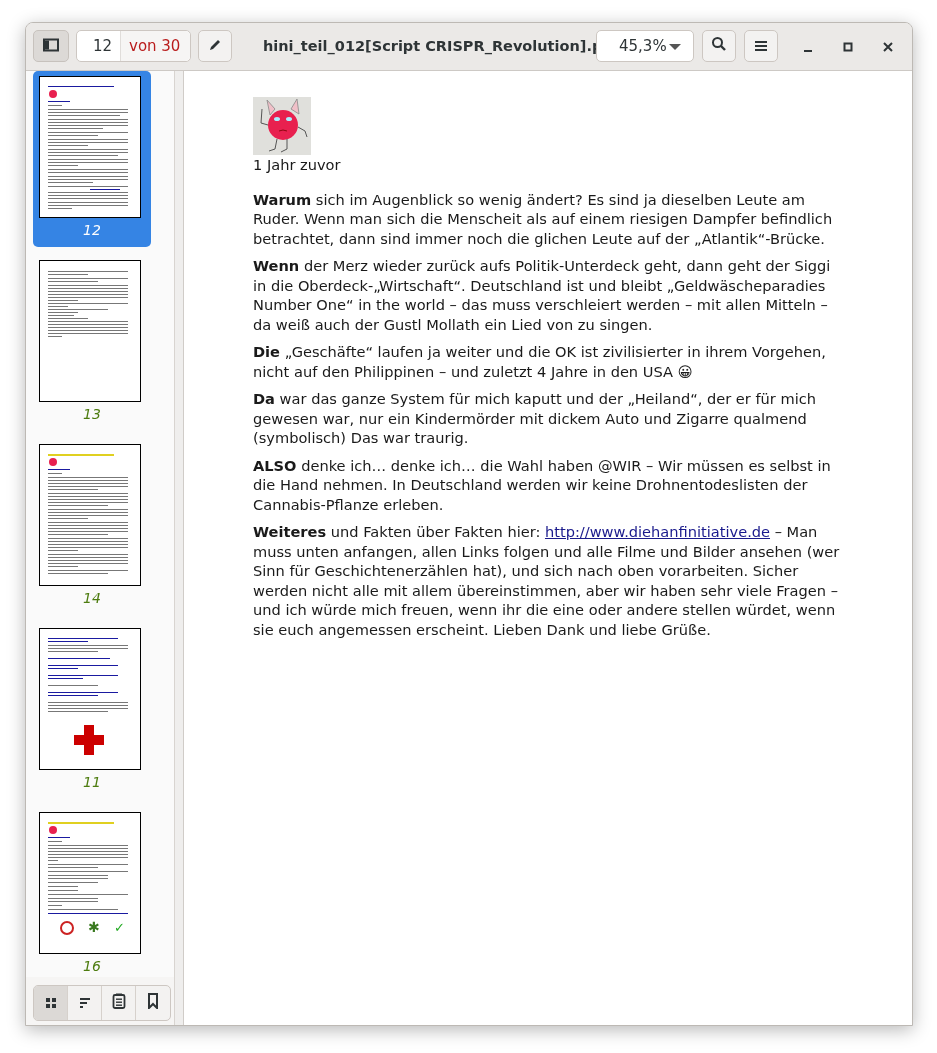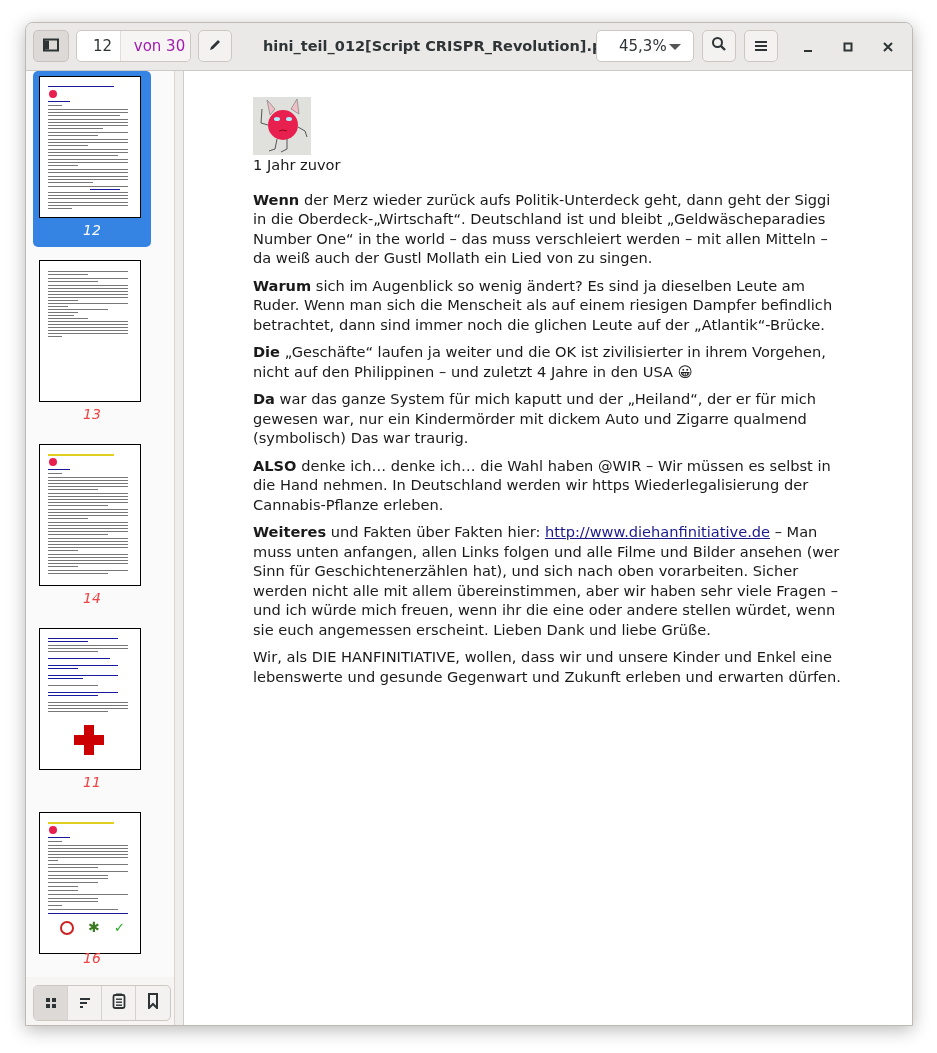--- a/index.html
+++ b/index.html
@@ -3,31 +3,31 @@
 <meta charset="utf-8">
 <style>
   html,body{margin:0;padding:0;}
   body{width:937px;height:1053px;background:#ffffff;position:relative;overflow:hidden;font-family:"DejaVu Sans",sans-serif;}
   .window{position:absolute;left:25px;top:22px;width:886px;height:1002px;background:#f6f5f4;border:1px solid #bdb9b4;border-radius:8px 8px 0 0;box-shadow:0 4px 18px rgba(0,0,0,0.28);overflow:hidden;}
   .headerbar{position:absolute;left:0;top:0;width:886px;height:47px;background:#ebe9e7;border-bottom:1px solid #cdc9c5;}
   .hb-btn{position:absolute;top:7px;height:32px;border:1px solid #cdc7c2;border-radius:5px;background:#f3f2f1;box-sizing:border-box;display:flex;align-items:center;justify-content:center;color:#2e3436;}
   .hb-btn.active{background:#dcd9d6;border-color:#c7c2bd;}
   .page-entry{position:absolute;left:50px;top:7px;width:115px;height:32px;border:1px solid #cdc7c2;border-radius:5px;background:#fff;box-sizing:border-box;display:flex;font-size:15px;}
   .page-entry .cur{width:44px;text-align:right;padding-right:8px;line-height:30px;color:#2e3436;border-right:1px solid #e0ddda;box-sizing:border-box;}
-  .page-entry .tot{flex:1;line-height:30px;color:#a21caf;padding-left:8px;background:#f6f5f4;border-radius:0 5px 5px 0;text-align:center;}
+  .page-entry .tot{flex:1;line-height:30px;color:#b91c1c;padding-left:8px;background:#f6f5f4;border-radius:0 5px 5px 0;}
   .title{position:absolute;left:215px;width:400px;top:0;height:47px;line-height:47px;text-align:center;font-weight:bold;font-size:14.5px;color:#2e3436;}
   .zoom-combo{position:absolute;left:570px;top:7px;width:98px;height:32px;border:1px solid #cdc7c2;border-radius:5px;background:#fff;box-sizing:border-box;font-size:15px;color:#2e3436;}
   .zoom-combo .val{position:absolute;left:22px;top:0;line-height:30px;}
   .zoom-combo .arr{position:absolute;right:12px;top:13px;width:0;height:0;border-left:6px solid transparent;border-right:6px solid transparent;border-top:6px solid #555;}
   .winctl{position:absolute;top:12px;width:24px;height:24px;display:flex;align-items:center;justify-content:center;color:#2e3436;font-size:14px;}
   .sidebar{position:absolute;left:0;top:48px;width:148px;height:954px;background:#fafafa;border-right:1px solid #d8d4d0;}
   .thumb{position:absolute;left:7px;width:118px;border-radius:5px;}
   .thumb.sel{background:#3584e4;}
   .thumb .pg{position:absolute;left:6px;width:102px;height:142px;background:#fff;border:1px solid #000;box-sizing:border-box;overflow:hidden;}
-  .thumb .num{position:absolute;left:0;width:118px;text-align:center;font-style:italic;font-size:14px;color:#ef4444;}
+  .thumb .num{position:absolute;left:0;width:118px;text-align:center;font-style:italic;font-size:14px;color:#4d7c0f;}
   .thumb.sel .num{color:#fff;}
   .tl{position:absolute;height:1px;background:#777;left:8px;}
   .tlink{background:#1a1aa0;}
   .scroll-gutter{position:absolute;left:149px;top:48px;width:8px;height:954px;background:#efeeed;border-right:1px solid #d0ccc8;}
   .bottom-bar{position:absolute;left:0;top:954px;width:148px;height:48px;background:#f6f5f4;}
   .seg{position:absolute;left:7px;top:8px;height:34px;border:1px solid #cdc7c2;border-radius:5px;display:flex;overflow:hidden;background:#f3f2f1;}
   .seg div{width:34px;height:34px;display:flex;align-items:center;justify-content:center;border-right:1px solid #d6d1cc;box-sizing:border-box;}
   .seg div:last-child{border-right:none;}
   .seg div.active{background:#dcd9d6;}
   .doc-area{position:absolute;left:158px;top:48px;width:728px;height:954px;background:#ffffff;overflow:hidden;}
@@ -261,21 +261,21 @@
         <div class="tl" style="top:81px;width:80px;"></div>
         <div class="tl" style="top:85px;width:50px;"></div>
           <div class="tl" style="top:88px;width:50px;"></div>
         <div class="tl" style="top:92px;width:14px;"></div>
         <div class="tl" style="top:96px;width:70px;"></div>
         <div class="tl tlink" style="top:100px;width:80px;"></div>
         <div style="position:absolute;left:20px;top:108px;width:14px;height:14px;border:2px solid #cc2222;border-radius:50%;box-sizing:border-box;"></div>
         <div style="position:absolute;left:48px;top:106px;font-size:14px;color:#3a7a20;line-height:16px;">✱</div>
         <div style="position:absolute;left:74px;top:107px;font-size:13px;color:#22aa22;line-height:16px;">✓</div>
       </div>
-      <div class="num" style="top:143px;">16</div>
+      <div class="num" style="top:151px;">16</div>
     </div>
 
     <div class="bottom-bar" style="top:906px;">
       <div class="seg">
         <div class="active">
           <span><svg width="12" height="12" viewBox="0 0 12 12">
                 <rect x="1" y="1" width="4" height="4" fill="#2e3436"></rect>
                 <rect x="7" y="1" width="4" height="4" fill="#2e3436"></rect>
                 <rect x="1" y="7" width="4" height="4" fill="#2e3436"></rect>
                 <rect x="7" y="7" width="4" height="4" fill="#2e3436"></rect>
@@ -319,23 +319,22 @@
           <ellipse cx="36" cy="22" rx="3" ry="2" fill="#aef"></ellipse>
           <path d="M26 34 Q30 32 34 34" stroke="#700" stroke-width="0.8" fill="none"></path>
           <path d="M15 28 L8 26 L9 12" stroke="#555" fill="none"></path>
           <path d="M45 30 L52 34 L54 40" stroke="#555" fill="none"></path>
           <path d="M24 42 L22 52 L16 54" stroke="#555" fill="none"></path>
           <path d="M34 42 L34 52 L28 55" stroke="#555" fill="none"></path>
         </svg>
       </div>
       <div style="margin-bottom:15px;">1 Jahr zuvor</div>
 
+      <p><b>Warum</b><span> sich im Augenblick so wenig ändert? Es sind ja dieselben Leute am Ruder. Wenn man sich die Menscheit als auf einem riesigen Dampfer befindlich betrachtet, dann sind immer noch die glichen Leute auf der „Atlantik“-Brücke.</span></p>
       <p><b>Wenn</b><span> der Merz wieder zurück aufs Politik-Unterdeck geht, dann geht der Siggi in die Oberdeck-„Wirtschaft“. Deutschland ist und bleibt „Geldwäscheparadies Number One“ in the world – das muss verschleiert werden – mit allen Mitteln – da weiß auch der Gustl Mollath ein Lied von zu singen.</span></p>
-      <p><b>Warum</b><span> sich im Augenblick so wenig ändert? Es sind ja dieselben Leute am Ruder. Wenn man sich die Menscheit als auf einem riesigen Dampfer befindlich betrachtet, dann sind immer noch die glichen Leute auf der „Atlantik“-Brücke.</span></p>
       <p><b>Die</b><span> „Geschäfte“ laufen ja weiter und die OK ist zivilisierter in ihrem Vorgehen, nicht auf den Philippinen – und zuletzt 4 Jahre in den USA 😀</span></p>
       <p><b>Da</b><span> war das ganze System für mich kaputt und der „Heiland“, der er für mich gewesen war, nur ein Kindermörder mit dickem Auto und Zigarre qualmend (symbolisch)  Das war traurig.</span></p>
-      <p><b>ALSO</b><span> denke ich… denke ich… die Wahl haben @WIR – Wir müssen es selbst in die Hand nehmen. In Deutschland werden wir https Wiederlegalisierung der Cannabis-Pflanze erleben.</span></p>
+      <p><b>ALSO</b><span> denke ich… denke ich… die Wahl haben @WIR – Wir müssen es selbst in die Hand nehmen. In Deutschland werden wir keine Drohnentodeslisten der Cannabis-Pflanze erleben.</span></p>
       <p><b>Weiteres</b><span> und Fakten über Fakten hier: </span><a>http://www.diehanfinitiative.de</a><span> – Man muss unten anfangen, allen Links folgen und alle Filme und Bilder ansehen (wer Sinn für Geschichtenerzählen hat), und sich nach oben vorarbeiten. Sicher werden nicht alle mit allem übereinstimmen, aber wir haben sehr viele Fragen – und ich würde mich freuen, wenn ihr die eine oder andere stellen würdet, wenn sie euch angemessen erscheint. Lieben Dank und liebe Grüße.</span></p>
-      <p>Wir, als DIE HANFINITIATIVE, wollen, dass wir und unsere Kinder und Enkel eine lebenswerte und gesunde Gegenwart und Zukunft erleben und erwarten dürfen.</p>
     </div>
   </div>
 
 </div>
 
 </body></html>

